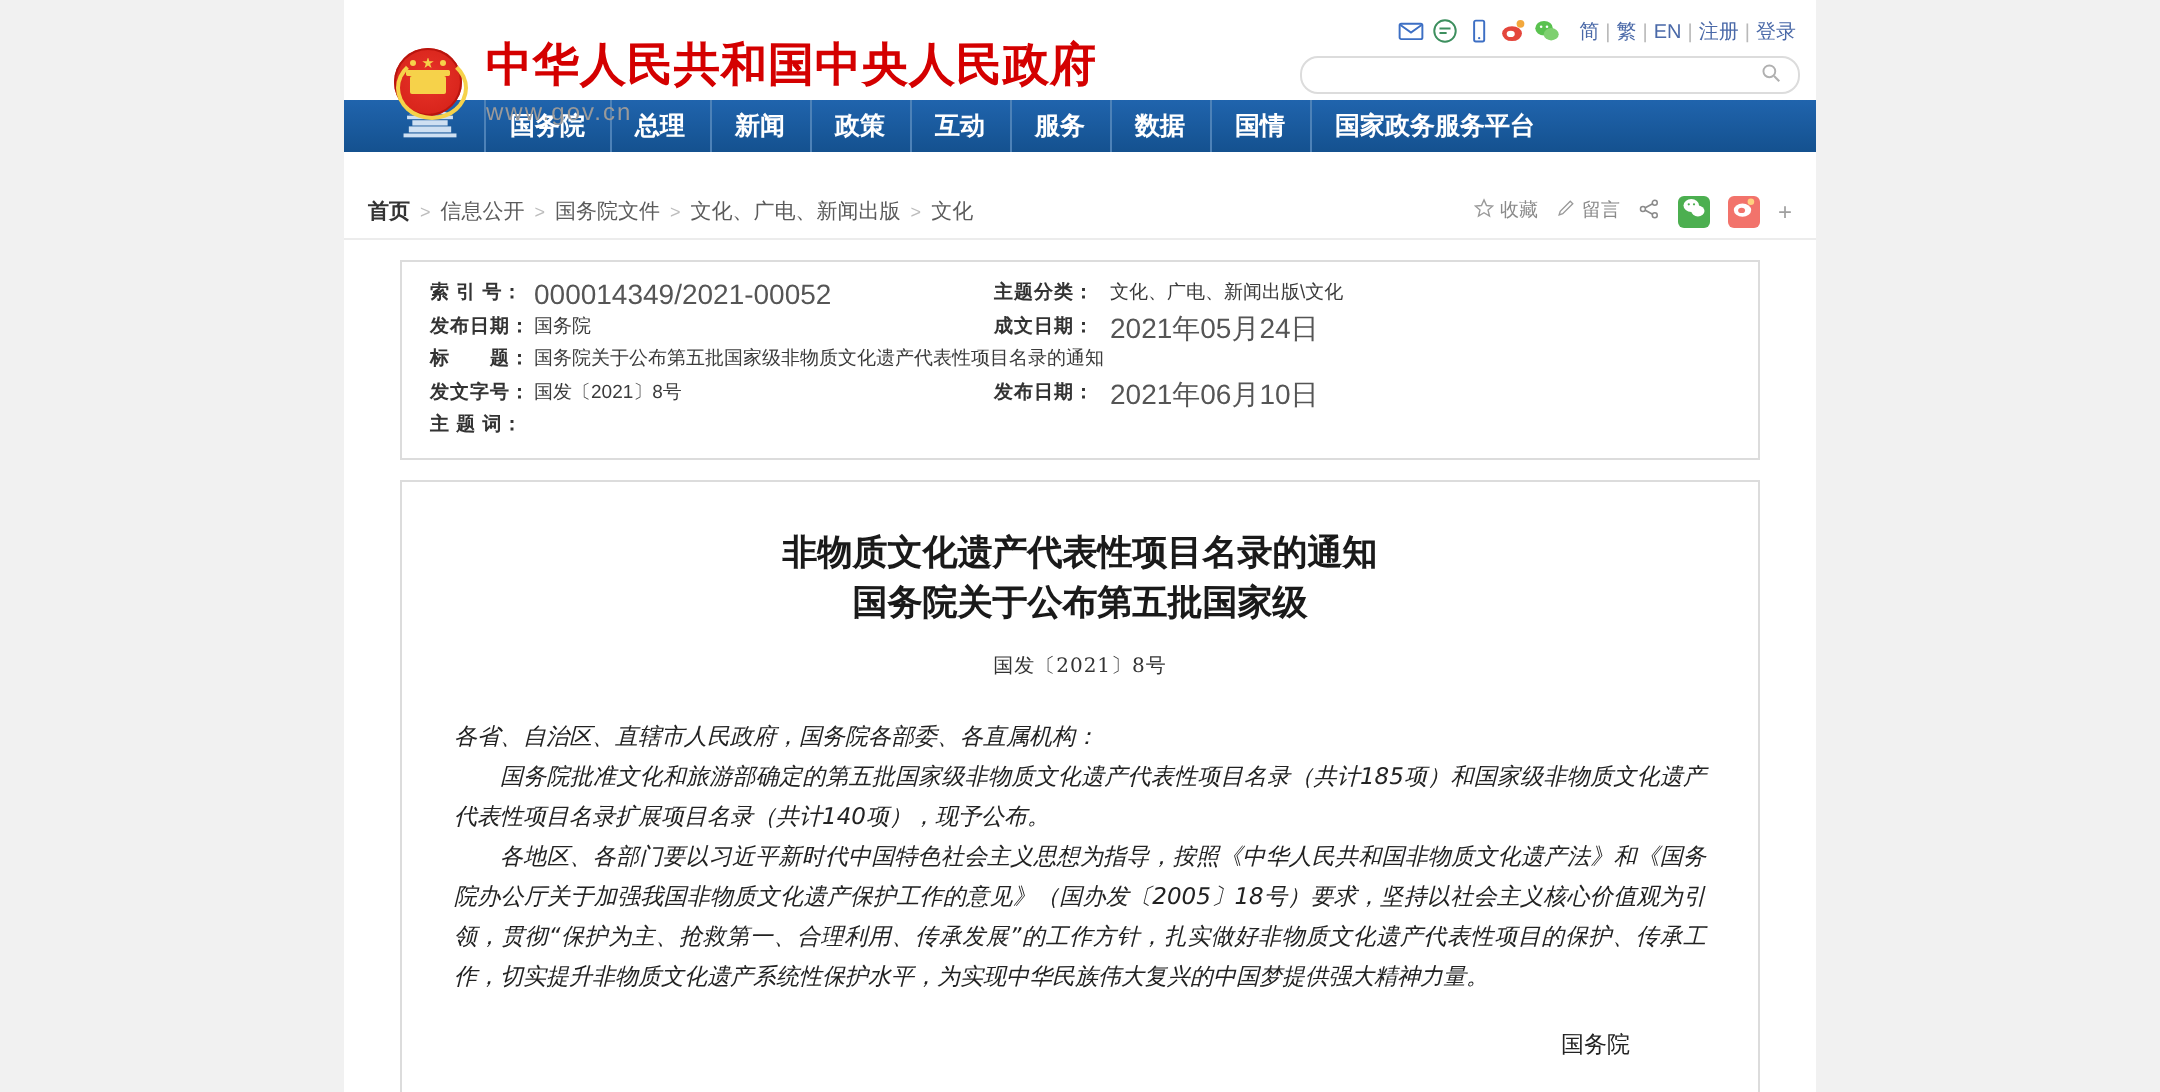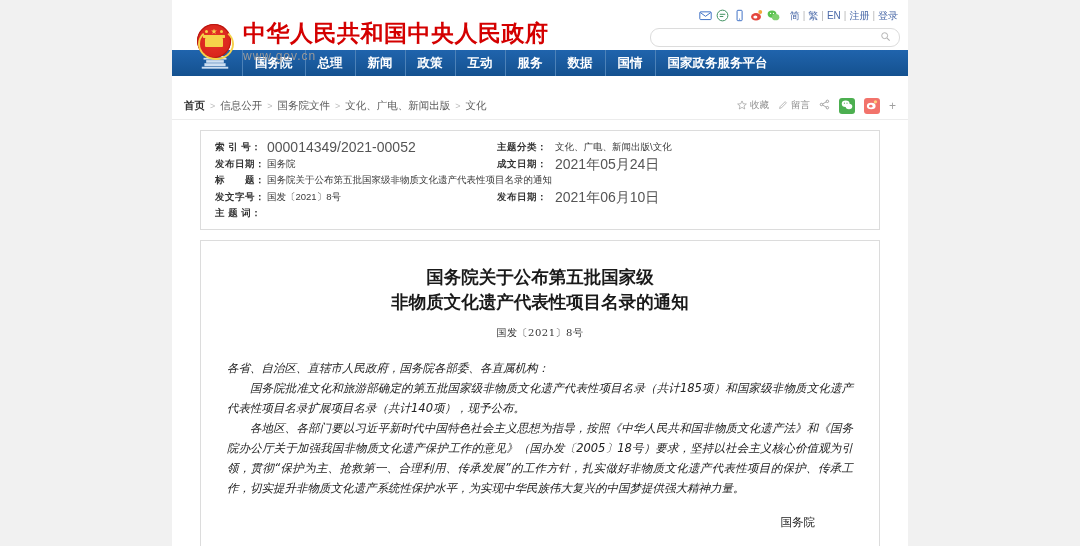--- a/index.html
+++ b/index.html
@@ -311,22 +311,22 @@
           <div class="mlabel">发布日期</div>
           <div class="mval small">2021年06月10日</div>
 
           <div class="mlabel">主 题 词</div>
           <div class="mval wide"></div>
         </div>
       </div>
 
       <div class="doc-box">
         <div class="doc-title">
+          <div>非物质文化遗产代表性项目名录的通知</div>
           <div>国务院关于公布第五批国家级</div>
-          <div>非物质文化遗产代表性项目名录的通知</div>
         </div>
         <div class="doc-subtitle">国发〔2021〕8号</div>
 
         <div class="doc-body">
           <p>各省、自治区、直辖市人民政府，国务院各部委、各直属机构：</p>
           <p class="indent">国务院批准文化和旅游部确定的第五批国家级非物质文化遗产代表性项目名录（共计185项）和国家级非物质文化遗产代表性项目名录扩展项目名录（共计140项），现予公布。</p>
           <p class="indent">各地区、各部门要以习近平新时代中国特色社会主义思想为指导，按照《中华人民共和国非物质文化遗产法》和《国务院办公厅关于加强我国非物质文化遗产保护工作的意见》（国办发〔2005〕18号）要求，坚持以社会主义核心价值观为引领，贯彻“保护为主、抢救第一、合理利用、传承发展”的工作方针，扎实做好非物质文化遗产代表性项目的保护、传承工作，切实提升非物质文化遗产系统性保护水平，为实现中华民族伟大复兴的中国梦提供强大精神力量。</p>
         </div>
 
         <div class="sign">

